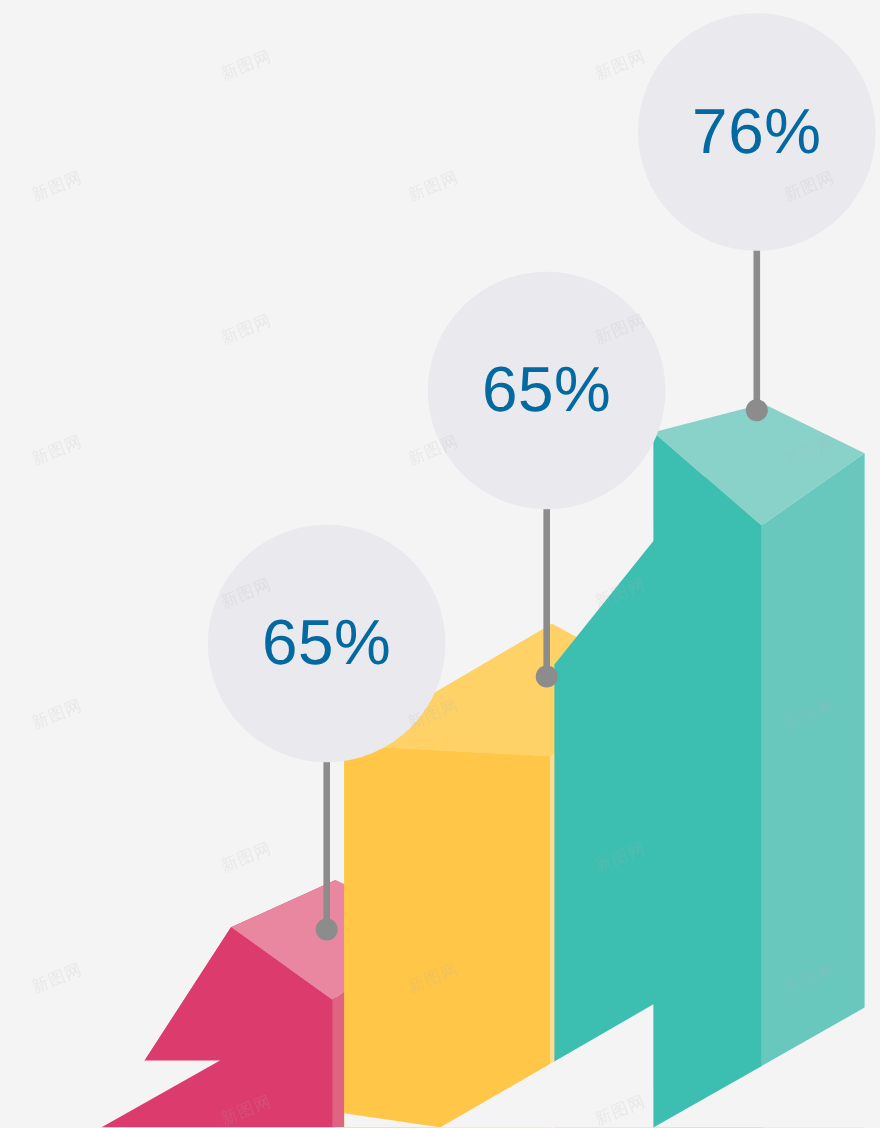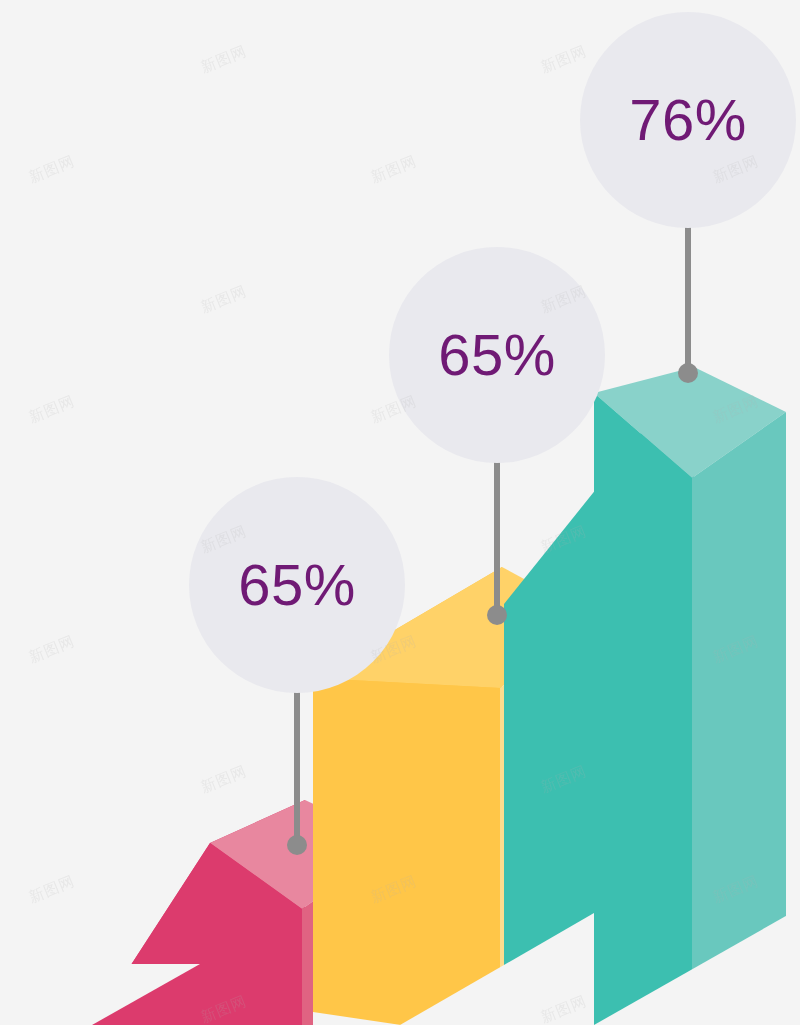--- a/index.html
+++ b/index.html
@@ -23,21 +23,21 @@
     position: absolute;
     left: 0;
     top: 0;
     width: 800px;
     height: 1025px;
     display: block;
   }
   .callout-label {
     position: absolute;
     text-align: center;
-    color: #701a75;
+    color: #0369a1;
     font-size: 58px;
     font-weight: 400;
     letter-spacing: 0.5px;
     white-space: nowrap;
     pointer-events: none;
     font-family: "Liberation Sans", sans-serif;
   }
   .wm {
     position: absolute;
     color: rgba(180,180,180,0.18);

